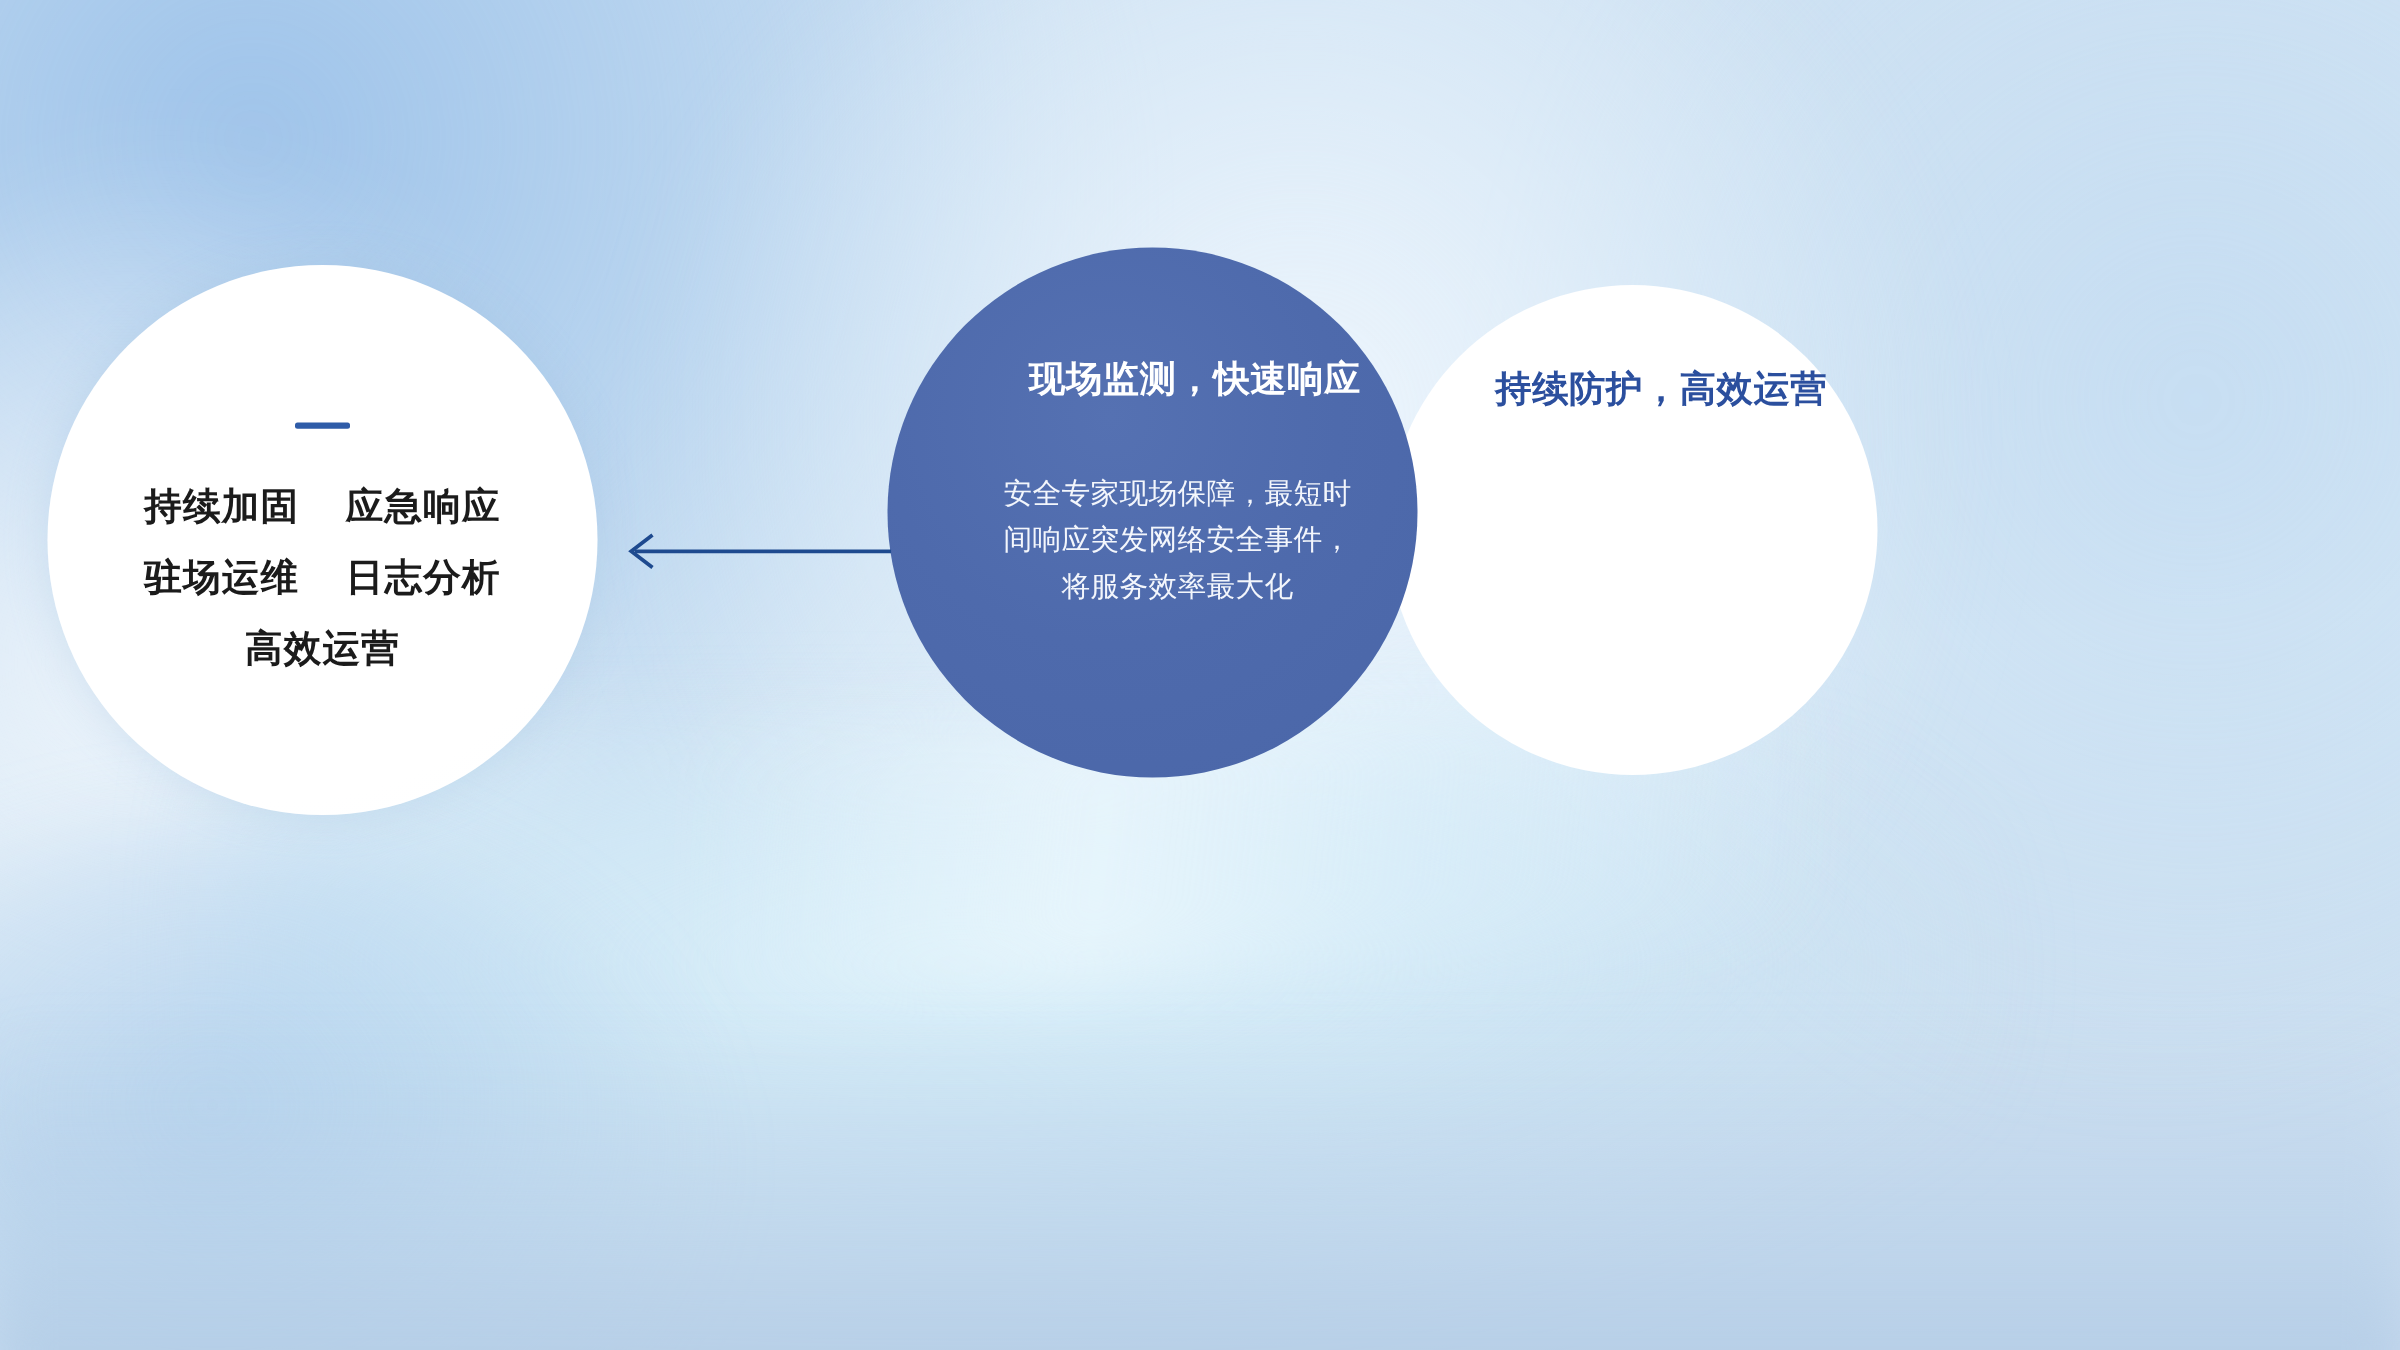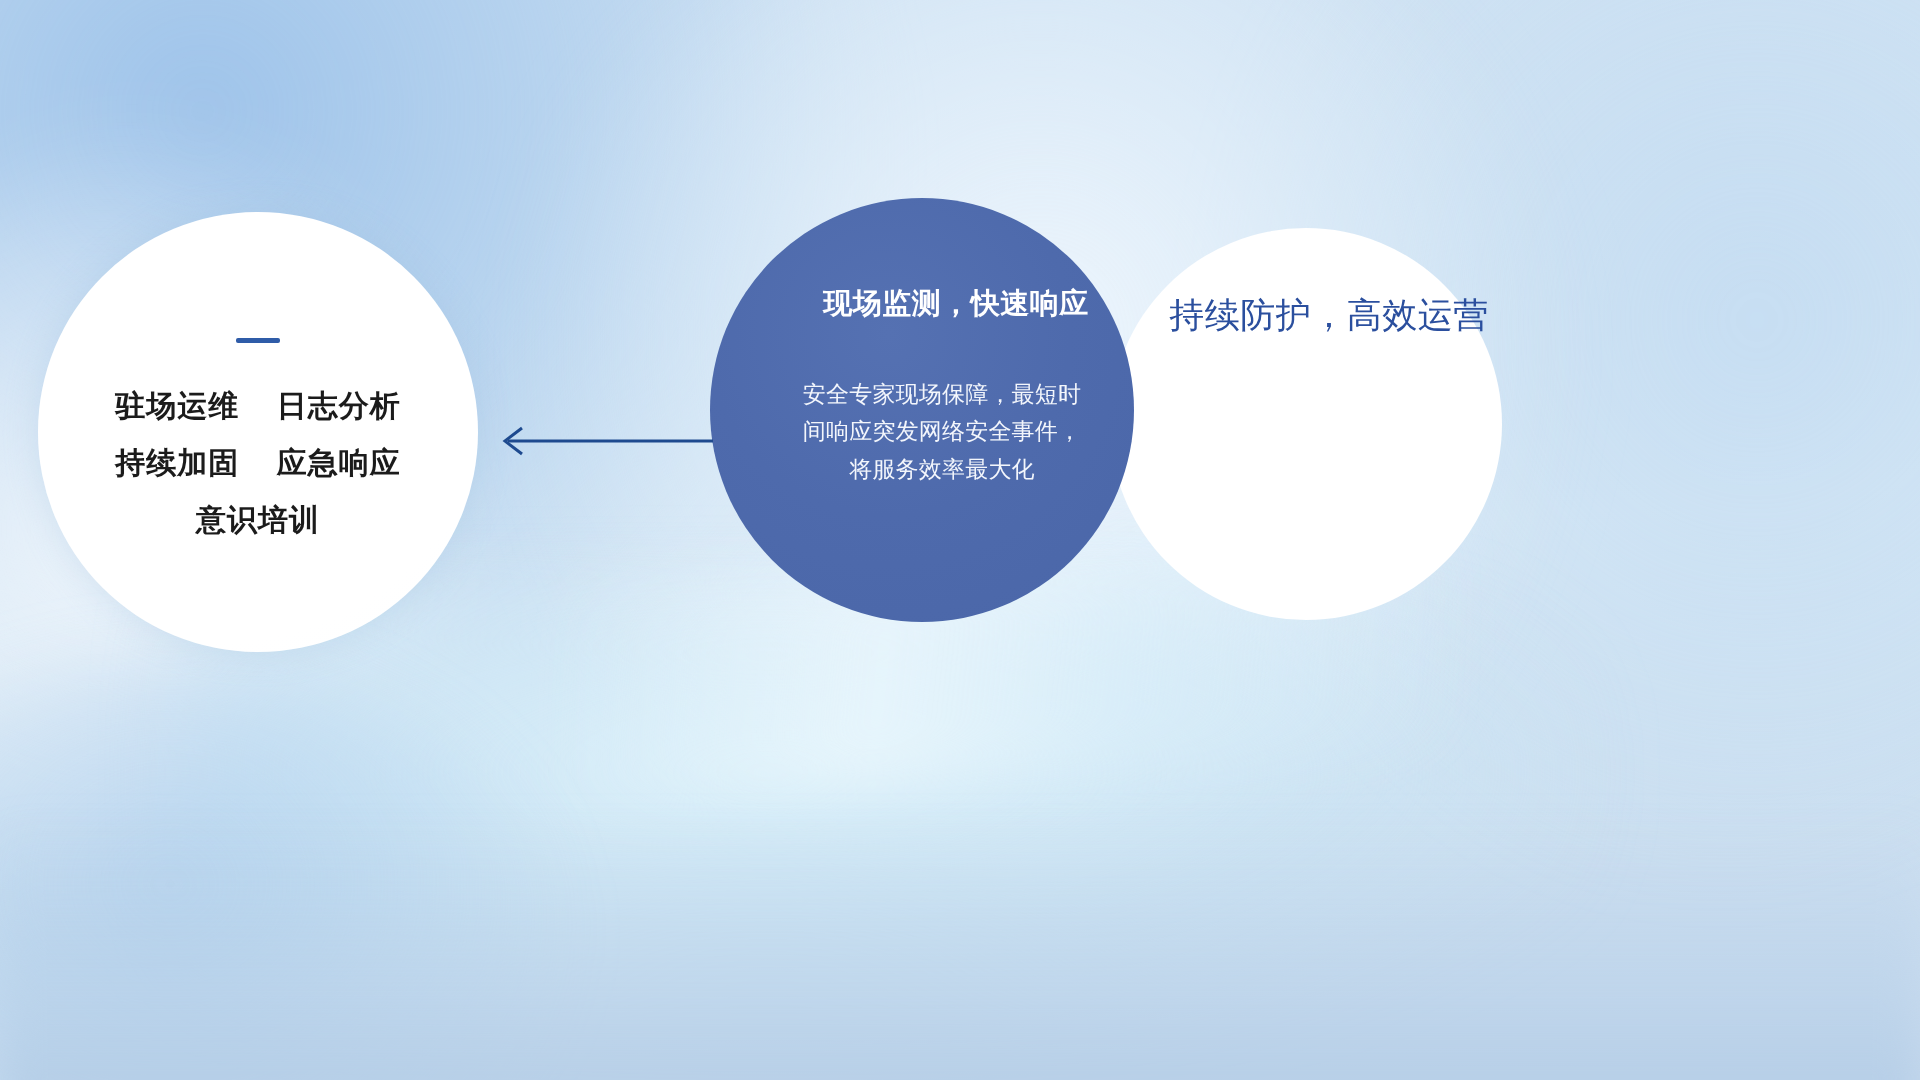--- a/index.html
+++ b/index.html
@@ -107,21 +107,21 @@
   }
 
   #circle-right{
     left:1110px; top:228px; width:392px; height:392px;
     background:radial-gradient(circle at 40% 30%, #ffffff 0%, #ffffff 78%, #fcfdff 100%);
     z-index:2;
     display:flex; flex-direction:column; align-items:center;
     padding-top:64px;
   }
   .right-title{
-    font-size:35px; font-weight:normal; color:#2b4f9e;
+    font-size:29px; font-weight:bold; color:#2b4f9e;
     letter-spacing:0.5px; white-space:nowrap;
     margin-left:46px;
   }
   .right-body{
     margin-top:50px; width:330px; margin-left:34px;
     font-size:23px; line-height:1.62; color:#2a2a2a;
     text-align:center; letter-spacing:0.2px;
   }
 
   
@@ -138,23 +138,23 @@
   <div class="bg-glow-white-left"></div>
   <div class="bg-glow-bottomwash"></div>
   <div class="bg-glow-bottomleft"></div>
   <div class="bg-streak"></div>
   <div class="bg-bottom-shade"></div>
 </div>
 
 <div class="circle" id="circle-left">
   <div class="left-dash"></div>
   <div class="left-lines">
+    <div class="left-line">持续加固    应急响应</div>
     <div class="left-line">驻场运维    日志分析</div>
-    <div class="left-line">持续加固    应急响应</div>
-    <div class="left-line">意识培训</div>
+    <div class="left-line">高效运营</div>
   </div>
 </div>
 
 <div id="arrow">
   <svg width="225" height="34" viewBox="0 0 225 34" xmlns="http://www.w3.org/2000/svg">
     <line x1="20" y1="17" x2="225" y2="17" stroke="#1e4a8f" stroke-width="3"></line>
     <polyline points="34,4 17,17 34,30" fill="none" stroke="#1e4a8f" stroke-width="3" stroke-linejoin="miter"></polyline>
   </svg>
 </div>
 

